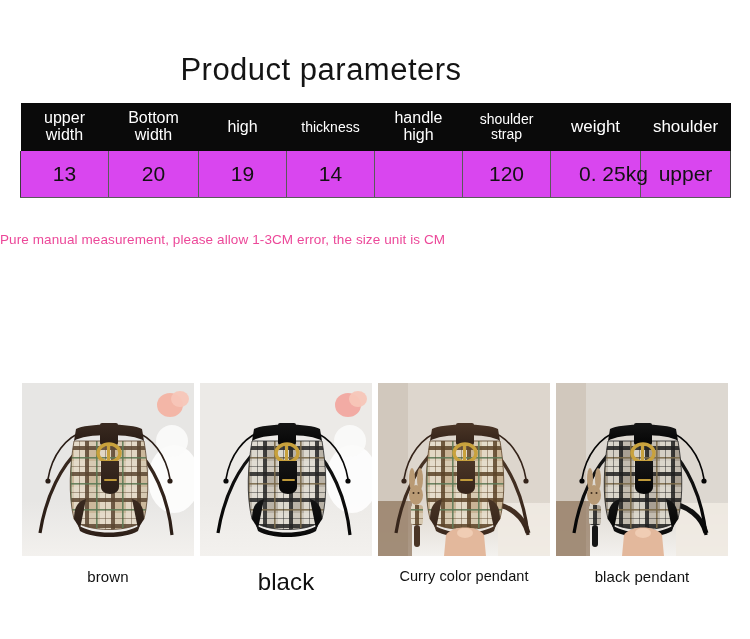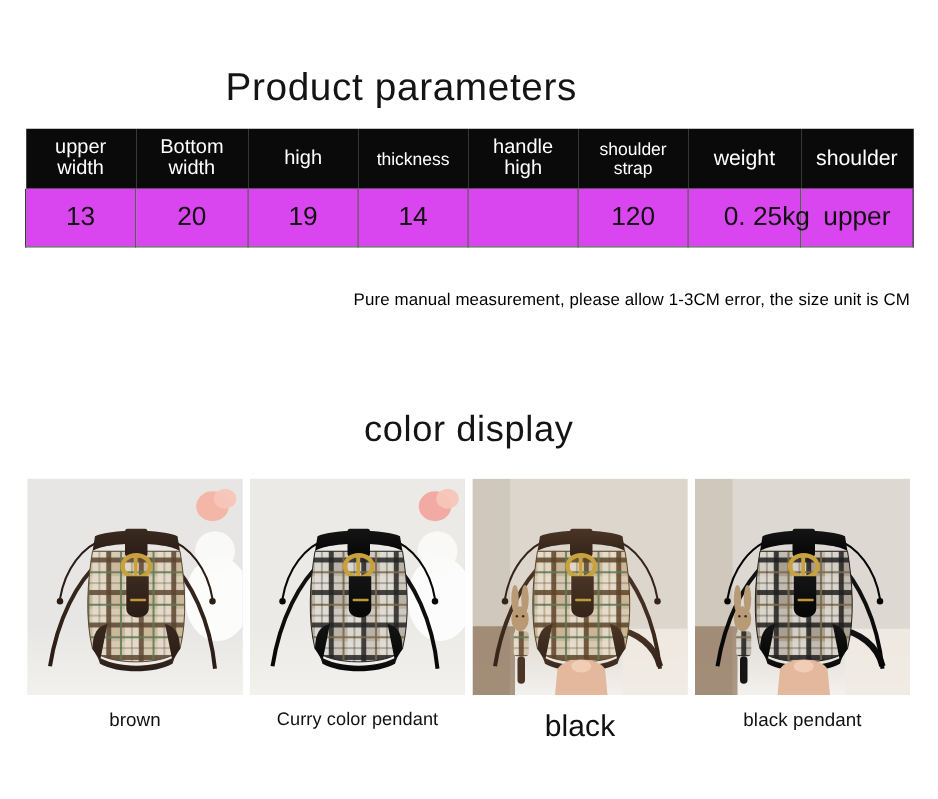--- a/index.html
+++ b/index.html
@@ -59,23 +59,23 @@
   table.spec-table tbody tr td:last-child  { border-right:1px solid #3d3d3d; }
 
   .th-lg  { font-size:16px; }
   .th-md  { font-size:17px; }
   .th-sm  { font-size:14px; }
 
   .th-twoline span { display:block; }
 
   .spec-note {
     position:absolute; top:232px; left:0; width:728px;
-    text-align:right;
+    text-align:left;
     font-size:13.5px;
-    color:#000000;
+    color:#ec4899;
     letter-spacing:0.1px;
   }
 
   
   .gallery {
     position:absolute; left:22px; top:383px;
     width:706px; height:173px;
     display:flex; gap:6px;
   }
   .swatch { position:relative; width:175px; height:173px; overflow:hidden; background:#e9e7e4; }
@@ -134,21 +134,20 @@
             <td style="width: 88px;">120</td>
             <td style="width: 90px; padding-left: 28px;">0. 25kg</td>
             <td style="width: 90px;">upper</td>
           </tr>
       </tbody>
     </table>
   </div>
 
   <div class="spec-note">Pure manual measurement, please allow 1-3CM error, the size unit is CM</div>
 
-  <div class="section-title" id="color-display-title">color display</div>
 
   <div class="gallery" id="gallery-row">
       <div class="swatch">
   <svg viewBox="0 0 175 173" width="175" height="173" preserveAspectRatio="xMidYMid slice">
 
   <defs>
     <pattern id="plaid0" width="26" height="26" patternUnits="userSpaceOnUse">
       <rect width="26" height="26" fill="#cbb89b"></rect>
       <rect x="0" y="0" width="13" height="26" fill="#e8e0d0" opacity="0.75"></rect>
       <rect x="0" y="0" width="26" height="13" fill="#e8e0d0" opacity="0.45"></rect>
@@ -387,18 +386,18 @@
       <rect x="36" y="142" width="6" height="22" rx="3" fill="#151515"></rect>
 
       <path d="M68 152 C74 142 100 142 106 152 L108 173 L66 173 Z" fill="#e3b89c"></path>
       <ellipse cx="87" cy="150" rx="8" ry="5" fill="#f0cdb4"></ellipse>
 
   </svg></div>
     </div>
 
   <div class="captions" id="caption-row">
       <div class="caption">brown</div>
+      <div class="caption big">black</div>
       <div class="caption small">Curry color pendant</div>
-      <div class="caption big">black</div>
       <div class="caption">black pendant</div>
     </div>
 
 </div>
 
 </body></html>

